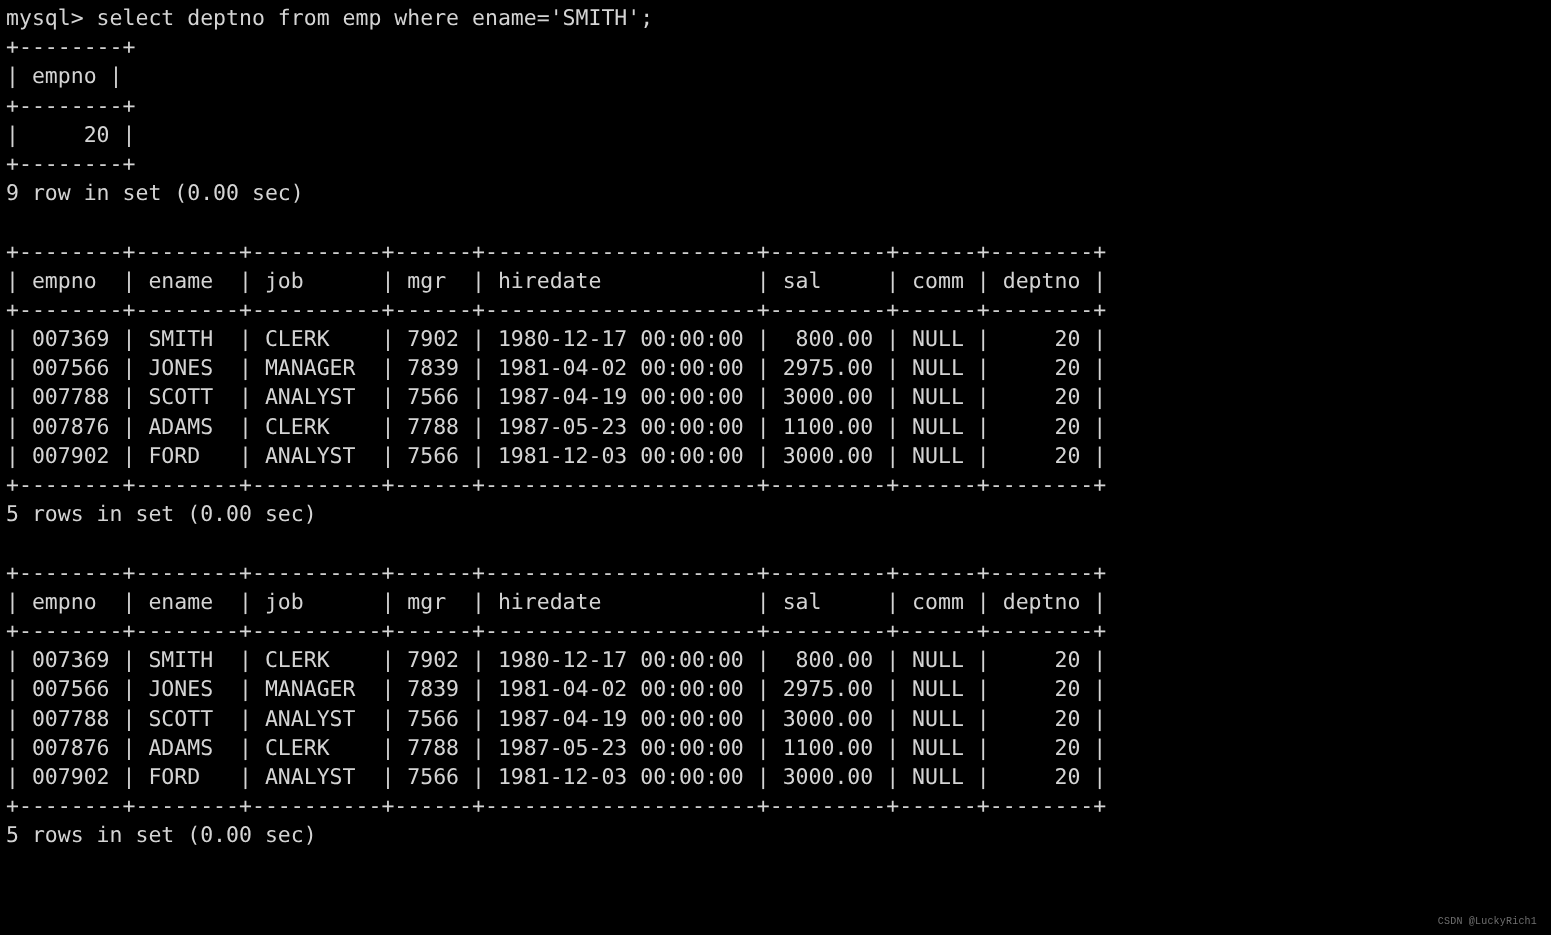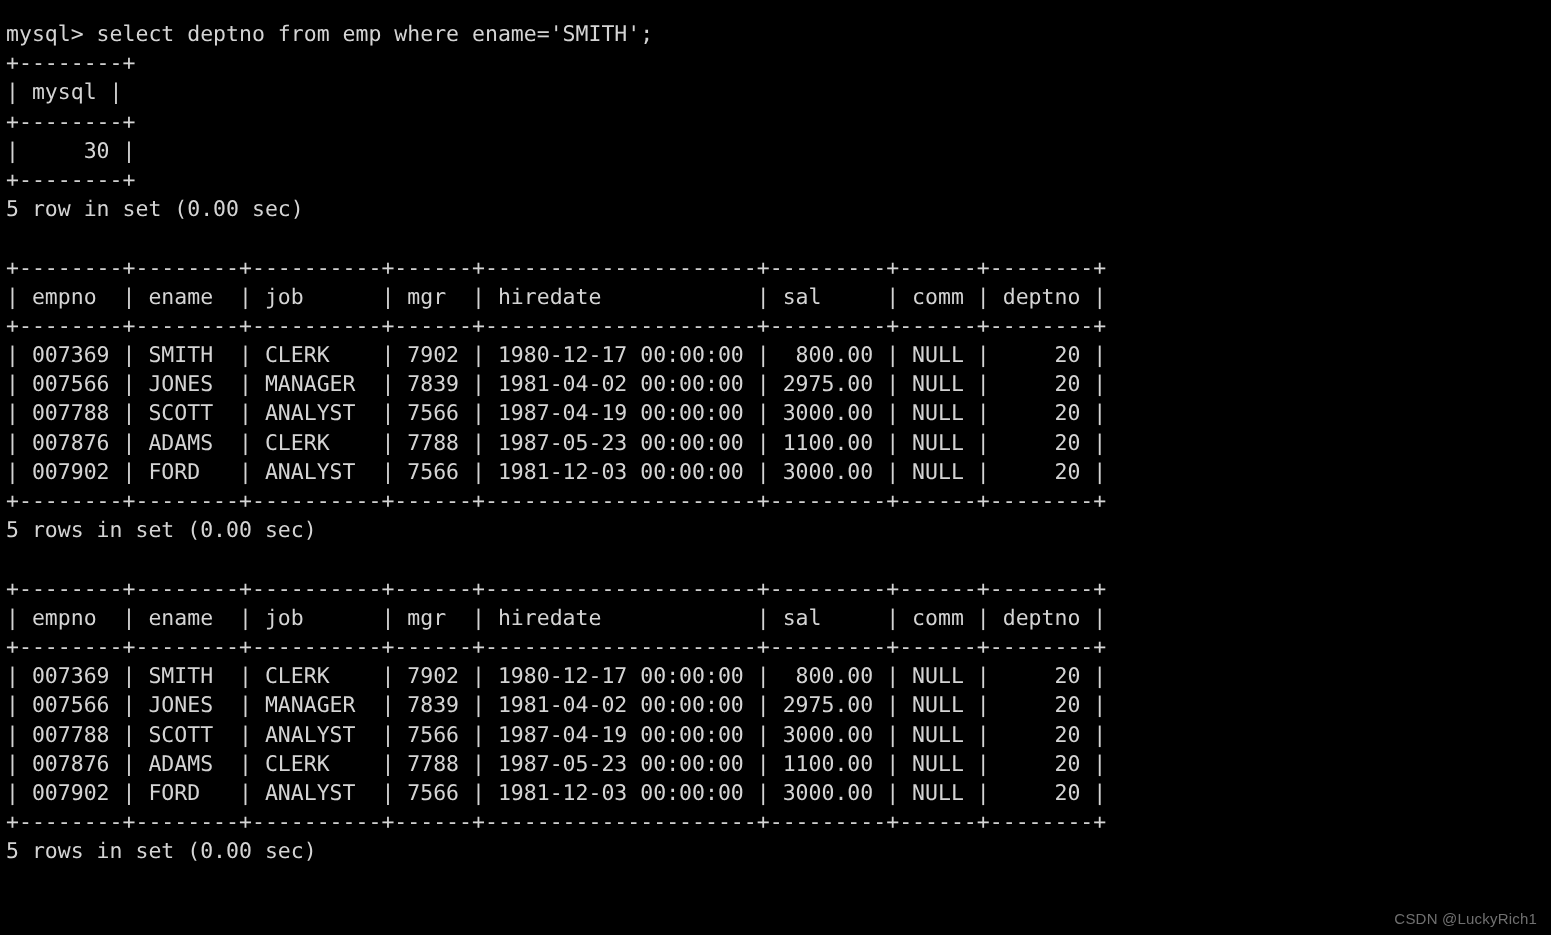--- a/index.html
+++ b/index.html
@@ -13,59 +13,59 @@
     height: 935px;
     overflow: hidden;
     font-family: "DejaVu Sans Mono", "Liberation Mono", monospace;
   }
   #terminal {
     position: relative;
     width: 1551px;
     height: 935px;
     background: #000000;
     box-sizing: border-box;
-    padding: 20px 0 0 6px;
+    padding: 4px 0 0 6px;
   }
   .term-line {
     font-family: "DejaVu Sans Mono", "Liberation Mono", monospace;
     font-size: 21.5px;
     line-height: 29.2px;
     color: #d4d4d4;
     white-space: pre;
     letter-spacing: 0px;
     height: 29.2px;
     text-rendering: geometricPrecision;
     -webkit-font-smoothing: subpixel-antialiased;
   }
   .term-line.blank {
     color: transparent;
   }
   #watermark {
     position: absolute;
     right: 14px;
     bottom: 8px;
-    font-family: Liberation Sans, sans-serif;
-    font-size: 15px;
+    font-family: Liberation Mono, monospace;
+    font-size: 10px;
     color: #707070;
     white-space: pre;
     letter-spacing: 0.2px;
   }
 </style>
 </head>
 <body>
 
 <div id="terminal">
   <div id="terminal-output">
       <div class="term-line">mysql&gt; select deptno from emp where ename='SMITH';</div>
       <div class="term-line">+--------+</div>
-      <div class="term-line">| mysql |</div>
+      <div class="term-line">| empno |</div>
       <div class="term-line">+--------+</div>
-      <div class="term-line">|     30 |</div>
+      <div class="term-line">|     20 |</div>
       <div class="term-line">+--------+</div>
-      <div class="term-line">5 row in set (0.00 sec)</div>
+      <div class="term-line">9 row in set (0.00 sec)</div>
       <div class="term-line blank">&nbsp;</div>
       <div class="term-line">+--------+--------+----------+------+---------------------+---------+------+--------+</div>
       <div class="term-line">| empno  | ename  | job      | mgr  | hiredate            | sal     | comm | deptno |</div>
       <div class="term-line">+--------+--------+----------+------+---------------------+---------+------+--------+</div>
       <div class="term-line">| 007369 | SMITH  | CLERK    | 7902 | 1980-12-17 00:00:00 |  800.00 | NULL |     20 |</div>
       <div class="term-line">| 007566 | JONES  | MANAGER  | 7839 | 1981-04-02 00:00:00 | 2975.00 | NULL |     20 |</div>
       <div class="term-line">| 007788 | SCOTT  | ANALYST  | 7566 | 1987-04-19 00:00:00 | 3000.00 | NULL |     20 |</div>
       <div class="term-line">| 007876 | ADAMS  | CLERK    | 7788 | 1987-05-23 00:00:00 | 1100.00 | NULL |     20 |</div>
       <div class="term-line">| 007902 | FORD   | ANALYST  | 7566 | 1981-12-03 00:00:00 | 3000.00 | NULL |     20 |</div>
       <div class="term-line">+--------+--------+----------+------+---------------------+---------+------+--------+</div>

